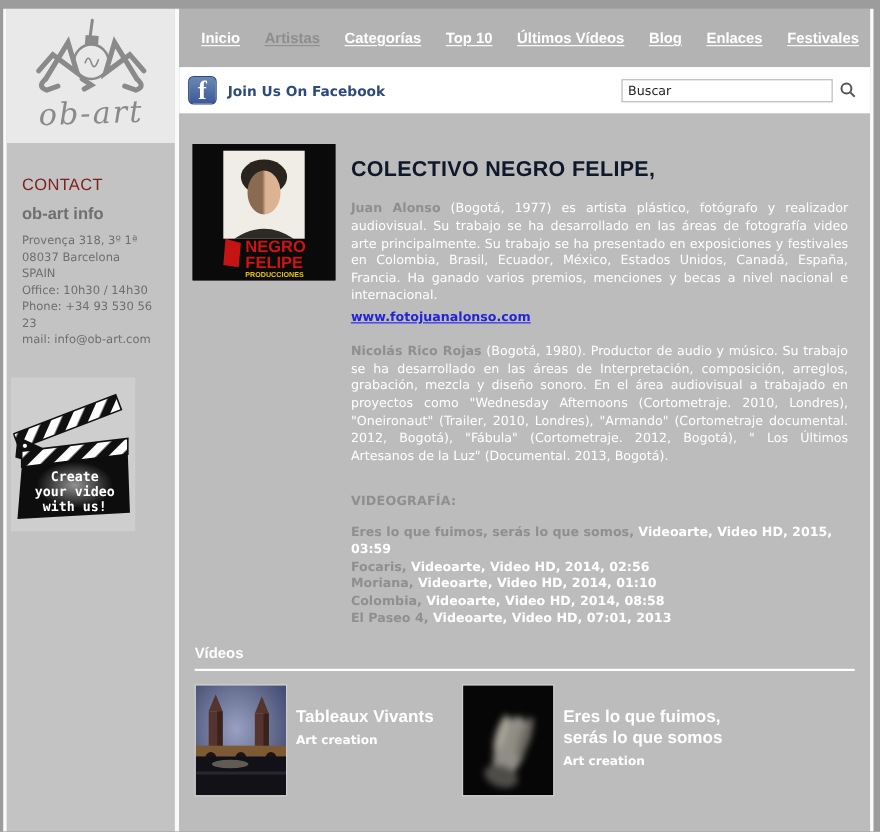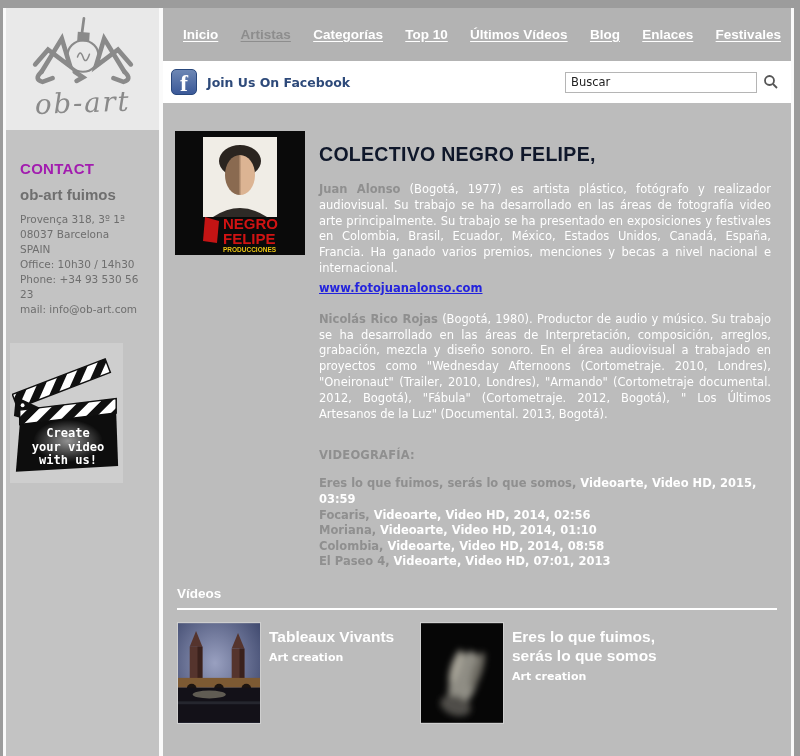--- a/index.html
+++ b/index.html
@@ -6,21 +6,21 @@
   html, body { width: 800px; height: 756px; overflow: hidden; }
   body { background:#9c9c9c; font-family:"DejaVu Sans", "Liberation Sans", sans-serif; }
 
   .frame { display:flex; padding:8px 6px 0 3px; height:756px; }
 
   
   .sidebar { width:160px; flex:none; background:#c3c3c3;
              border-left:3px solid #fafafa; border-right:4px solid #fafafa; }
   .logo-panel { height:122px; background:#e9e9e9; display:flex; align-items:center; justify-content:center; cursor:pointer; }
   .contact { padding:30px 12px 0 14px; }
-  .contact-heading { color:#a21caf; font-family:"Liberation Sans", sans-serif; font-weight:bold; font-size:15px; letter-spacing:.3px; }
+  .contact-heading { color:#7f1d1d; font-family:"Liberation Sans", sans-serif; font-weight:normal; font-size:15px; letter-spacing:.3px; }
   .contact-name { color:#6f6f6f; font-family:"Liberation Sans", sans-serif; font-weight:bold; font-size:15px; margin-top:9px; }
   .addr { margin-top:9px; color:#6e6e6e; font-size:10.5px; line-height:15px; }
   .clapper-box { width:113px; height:140px; background:#cecece; margin:26px 0 0 4px;
                  display:flex; align-items:center; justify-content:center; }
 
   
   .main { flex:1; background:#bcbcbc; border-right:3px solid #fafafa; display:flex; flex-direction:column; }
 
   .nav { height:53px; background:#b3b3b3; display:flex; align-items:center;
          justify-content:space-between; padding:0 10px 0 20px; }
@@ -58,21 +58,21 @@
 
   .videos-section { margin-top:16px; }
   .videos-heading { color:#ffffff; font-family:"Liberation Sans", sans-serif; font-weight:bold; font-size:13.5px; padding-left:2px; }
   .videos-rule { height:2px; background:#ffffff; border:none; margin:7px 2px 12px 2px; }
   .cards { display:flex; padding-left:2px; }
   .card { display:flex; align-items:flex-start; }
   .card-1 { width:243px; flex:none; }
   .card-2 { flex:1; }
   .thumb { width:84px; height:102px; border:1px solid #cfcfcf; flex:none; cursor:pointer; display:block; }
   .card-text { margin-left:8px; max-width:158px; }
-  .card-title { color:#ffffff; font-family:"Liberation Sans", sans-serif; font-weight:bold; font-size:15.5px; line-height:19px; margin-top:5px; cursor:pointer; }
+  .card-title { color:#ffffff; font-family:"Liberation Sans", sans-serif; font-weight:bold; font-size:15.5px; line-height:19px; margin-top:20px; cursor:pointer; }
   .card-sub { color:#ffffff; font-size:11px; font-weight:bold; margin-top:5px; }
 </style>
 </head>
 <body>
 
 <div class="frame">
 
   <div class="sidebar">
 
     <div class="logo-panel">
@@ -87,21 +87,21 @@
           <path d="M30 64 q-9 8 1 11 l11 -4" stroke-width="5"></path>
           <path d="M120 64 q9 8 -1 11 l-11 -4" stroke-width="5"></path>
           <path d="M66 64 l9 6 -7 4" stroke-width="5"></path>
         </g>
         <text x="75" y="108" text-anchor="middle" font-size="30" font-style="italic" letter-spacing="2" fill="#8a8a8a" font-family="DejaVu Serif, serif" transform="rotate(-2 75 108)">ob-art</text>
       </svg>
     </div>
 
     <div class="contact">
       <div class="contact-heading">CONTACT</div>
-      <div class="contact-name">ob-art fuimos</div>
+      <div class="contact-name">ob-art info</div>
       <div class="addr">
         <div>Provença 318, 3º 1ª</div>
         <div>08037 Barcelona</div>
         <div>SPAIN</div>
         <div>Office: 10h30 / 14h30</div>
         <div>Phone: +34 93 530 56 23</div>
         <div>mail: info@ob-art.com</div>
       </div>
     </div>
 

